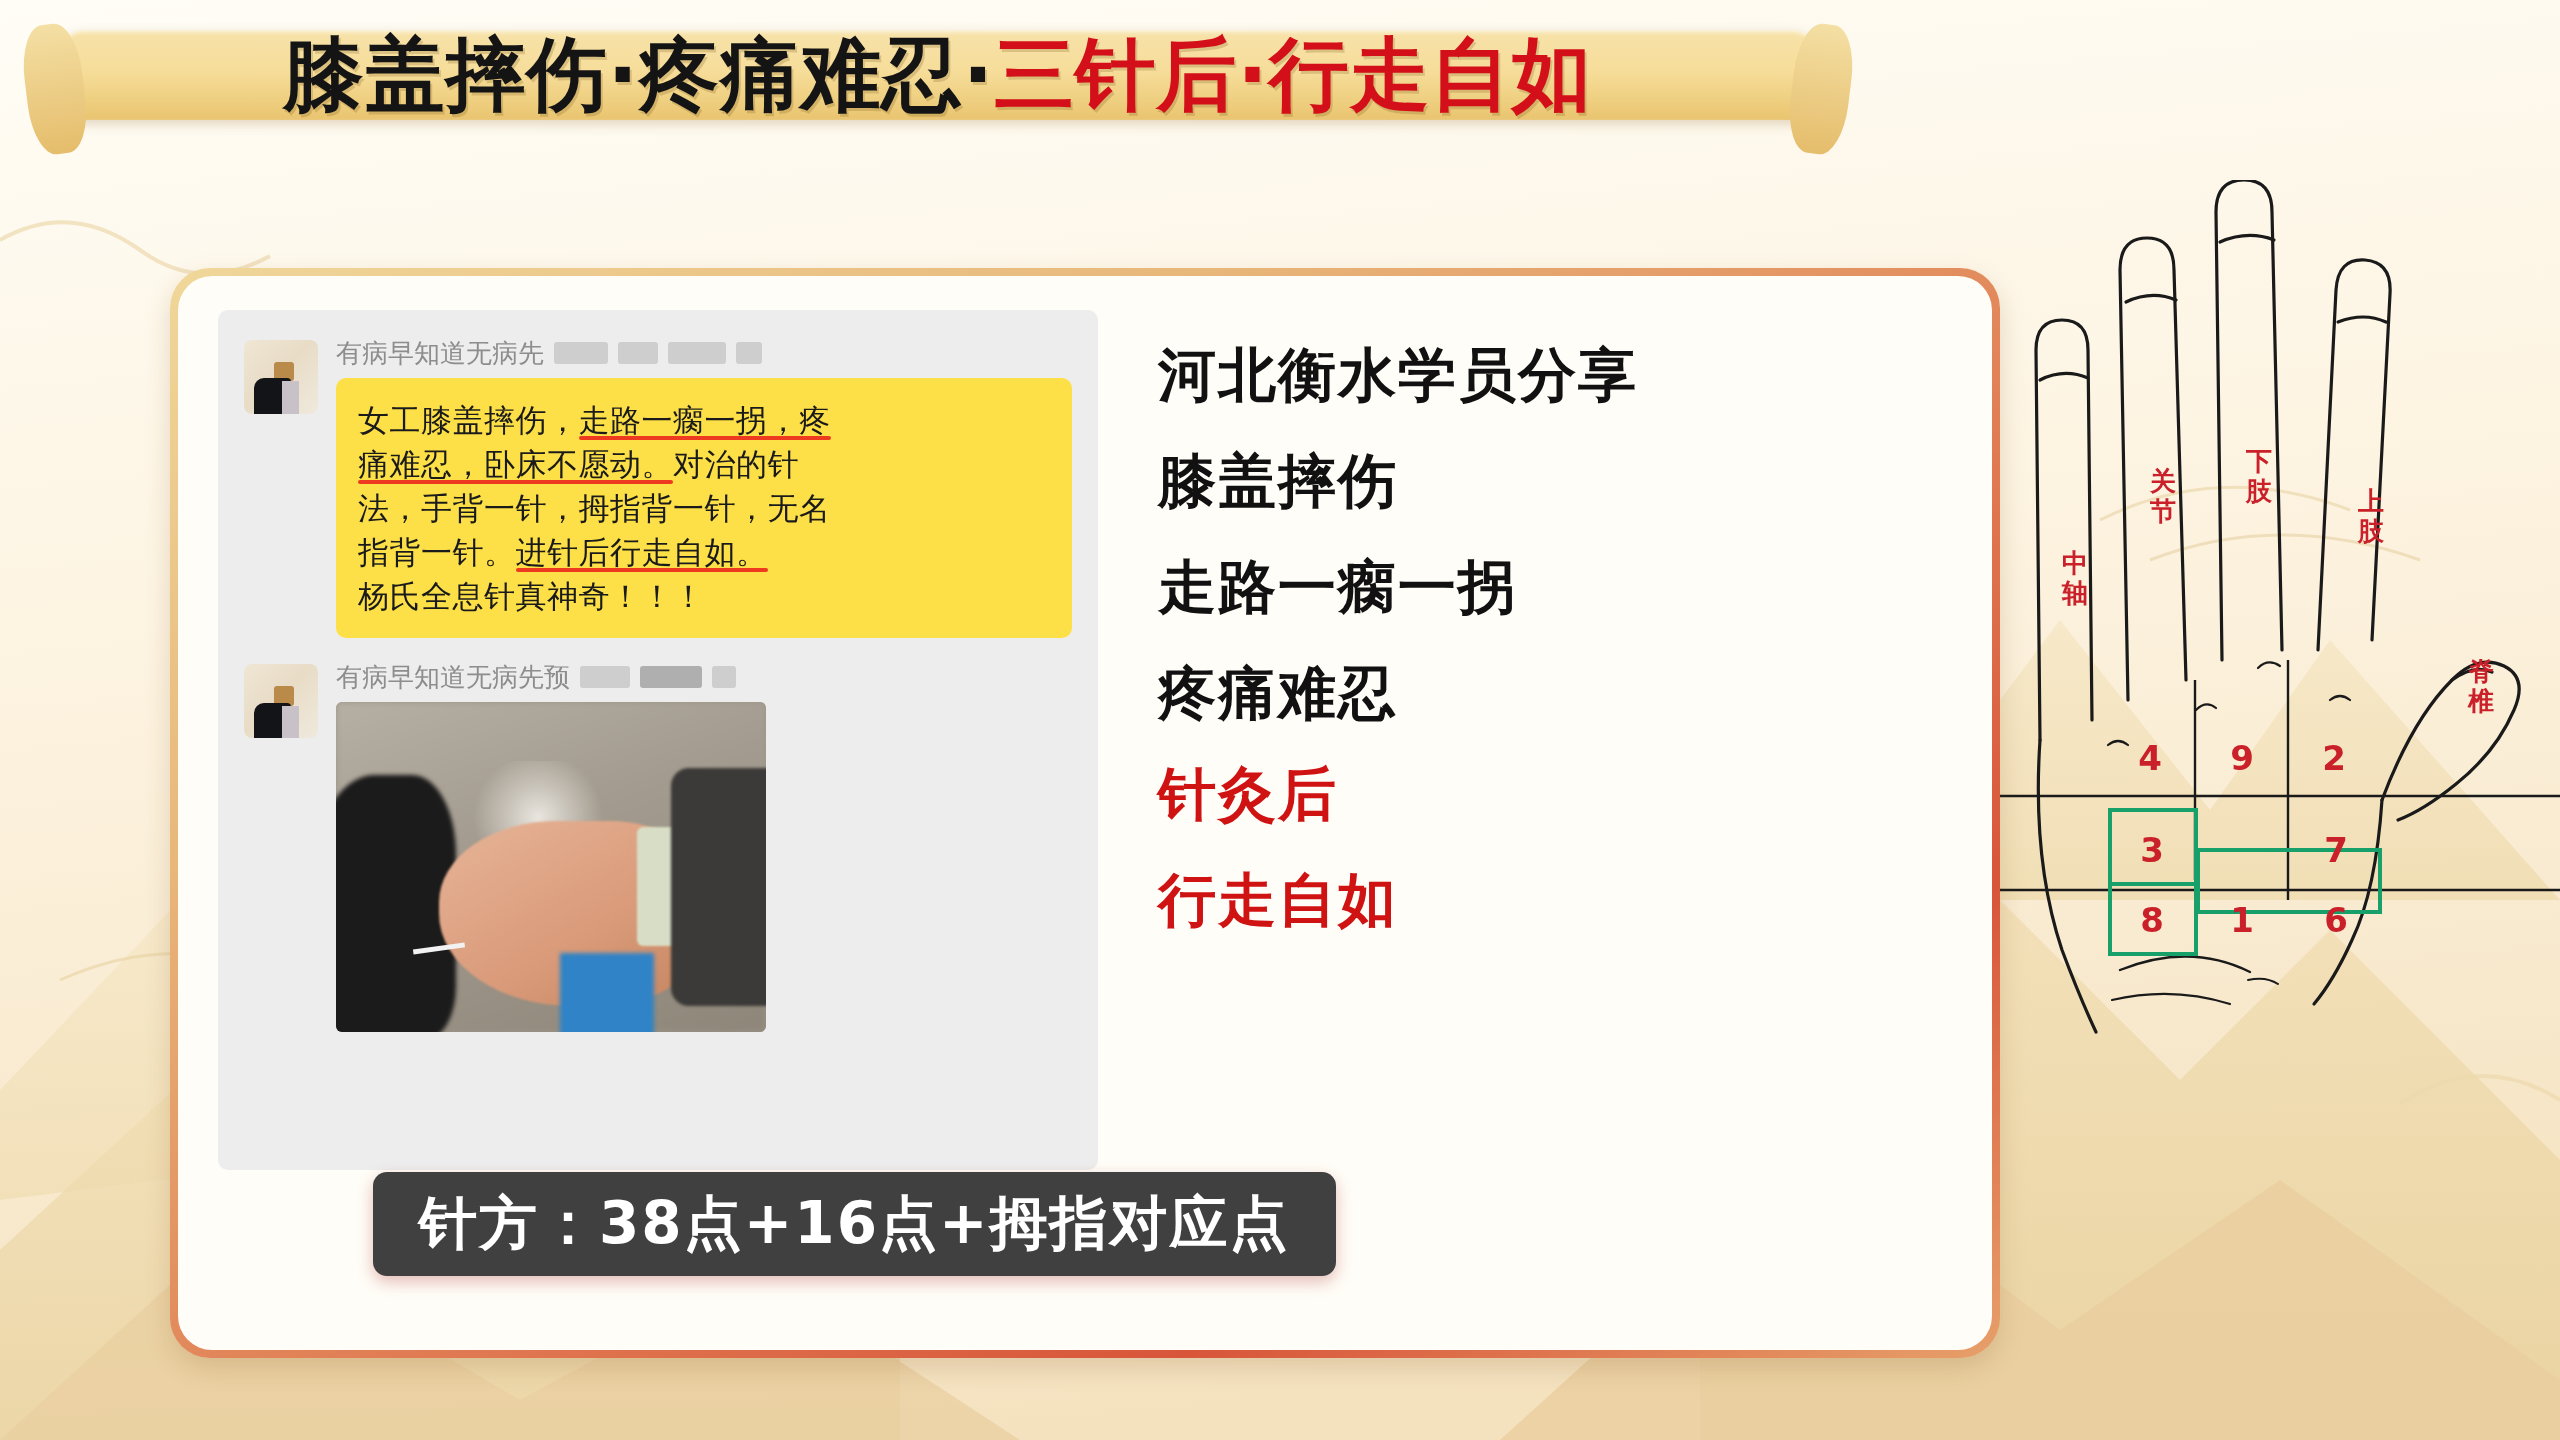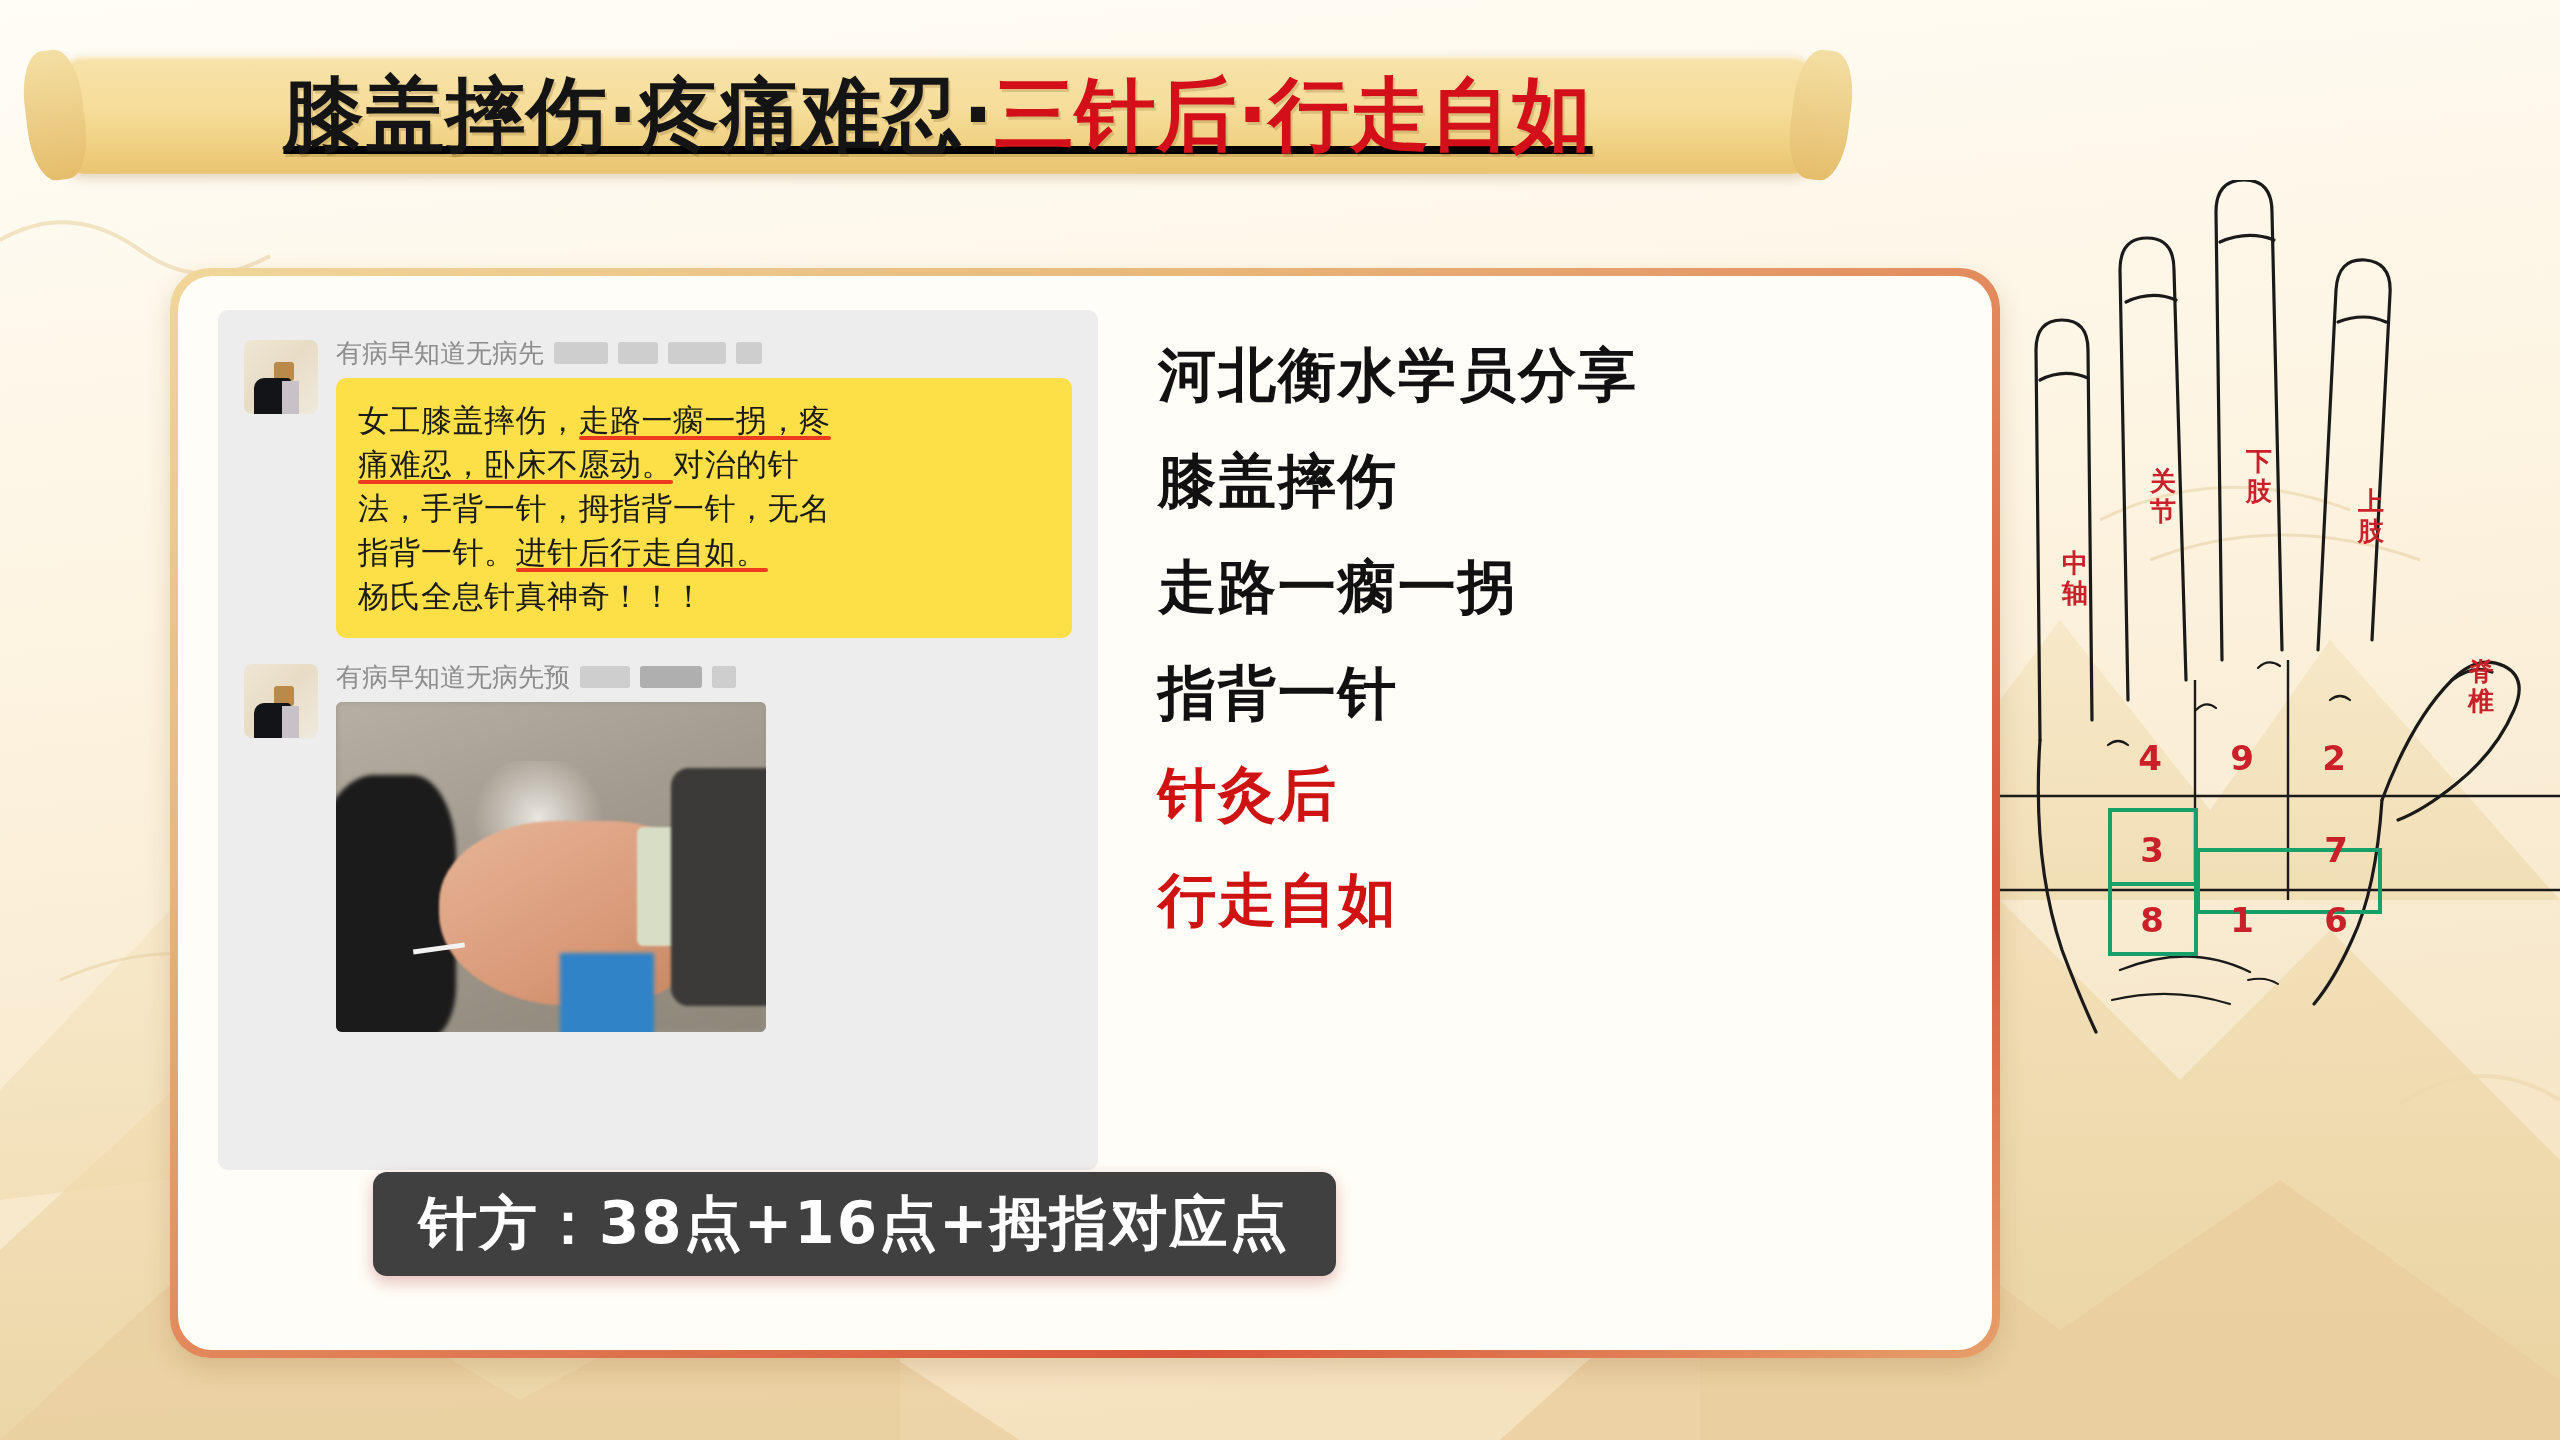--- a/index.html
+++ b/index.html
@@ -14,23 +14,23 @@
   #bg { position:absolute; inset:0; z-index:0; }
   #bg .paper {
     position:absolute; inset:0;
     background:
       linear-gradient(175deg,#fffdf6 0%,#fdf4e2 38%,#f8e9cd 72%,#f3dfb9 100%);
   }
   #bg svg { position:absolute; inset:0; width:100%; height:100%; }
 
   
   #title-banner {
-    position:absolute; left:58px; top:56px; width:1760px; height:118px;
+    position:absolute; left:58px; top:30px; width:1760px; height:90px;
     z-index:6;
-    display:flex; align-items:center; justify-content:center;text-decoration:underline;
+    display:flex; align-items:center; justify-content:center;
   }
   #title-banner .plaque {
     position:absolute; inset:0;
     background:linear-gradient(180deg,#f7e2a9 0%,#f6dd9a 45%,#f0d285 72%,#e9c46f 100%);
     border-radius:26px 26px 26px 26px;
     box-shadow:0 4px 12px rgba(140,95,30,.25), inset 0 2px 4px rgba(255,255,255,.7);
   }
   #title-banner .plaque::before,
   #title-banner .plaque::after {
     content:""; position:absolute; top:-6px; width:58px; height:130px;
@@ -260,21 +260,21 @@
             <div class="needle"></div>
           </div>
         </div>
       </div>
     </div>
 
     <div id="right-col">
       <div class="line blk">河北衡水学员分享</div>
       <div class="line blk">膝盖摔伤</div>
       <div class="line blk">走路一瘸一拐</div>
-      <div class="line blk">指背一针</div>
+      <div class="line blk">疼痛难忍</div>
       <div class="line red">针灸后</div>
       <div class="line red">行走自如</div>
     </div>
 
     <div id="rx-banner">针方：38点+16点+拇指对应点</div>
 
   </div>
 </div>
 
 <div id="hand-diagram">

